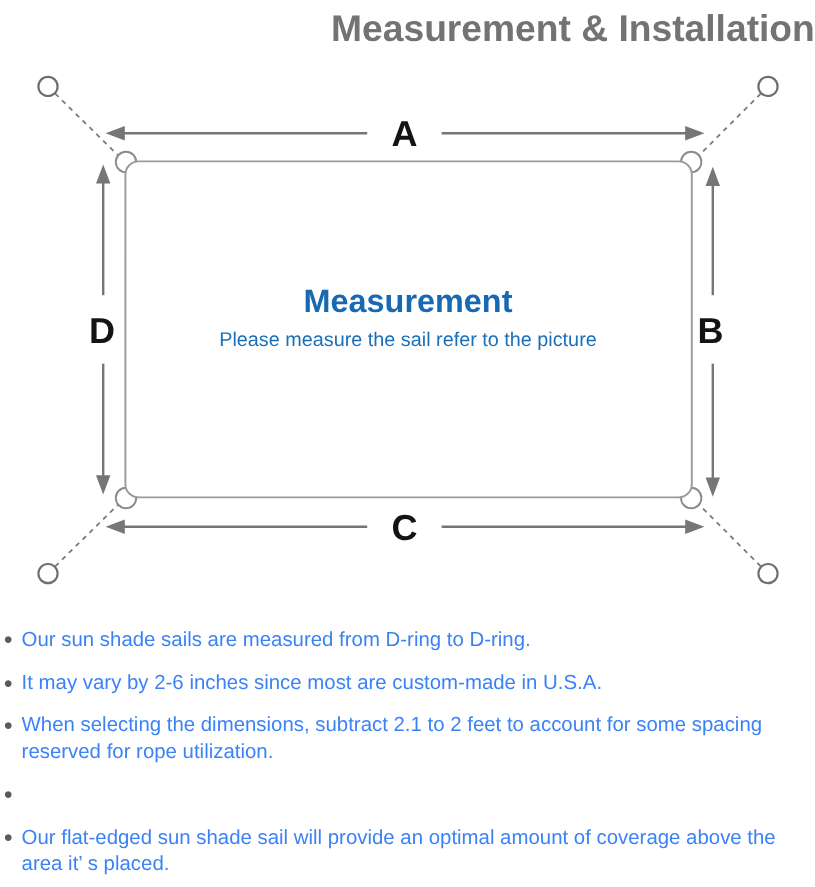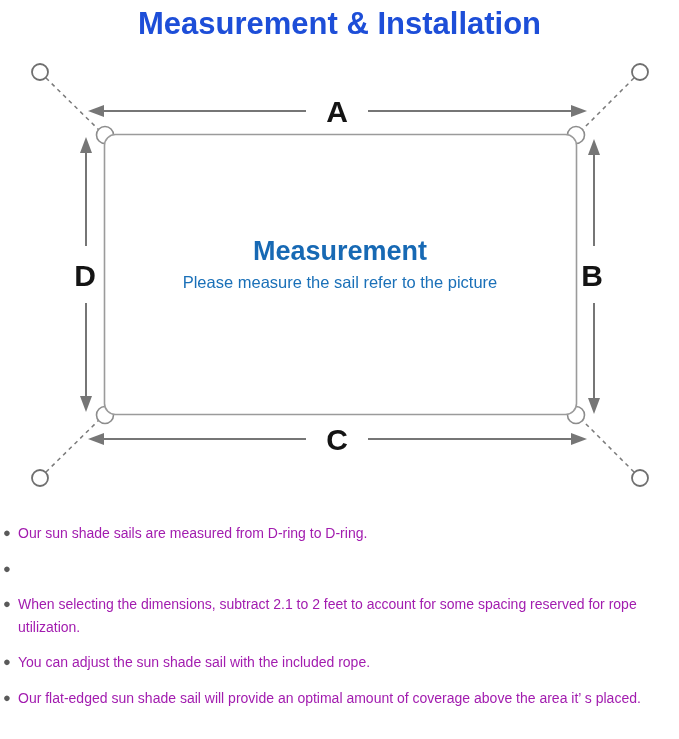--- a/index.html
+++ b/index.html
@@ -6,24 +6,24 @@
   html, body { background: #ffffff; }
   body {
     width: 679px;
     height: 739px;
     font-family: "Liberation Sans", sans-serif;
     overflow: hidden;
     position: relative;
   }
   .page-title {
     margin-top: 4px;
-    text-align: center;
+    text-align: right;
     font-size: 31px;
     font-weight: bold;
-    color: #1d4ed8;
+    color: #737373;
     letter-spacing: 0px;
     line-height: 40px;
   }
   .diagram-wrap {
     width: 679px;
     height: 468px;
     display: block;
   }
   .notes {
     padding: 10px 8px 0 3px;
@@ -34,23 +34,23 @@
     margin-bottom: 13px;
     color: #636363;
   }
   .note .dot {
     flex: 0 0 15px;
     font-size: 13px;
     line-height: 22.5px;
     color: #5a5a5a;
   }
   .note .note-text {
-    font-size: 14px;
+    font-size: 17px;
     line-height: 22.5px;
-    color: #a21caf;
+    color: #3b82f6;
   }
   svg text.dim-label {
     font-family: "Liberation Sans", sans-serif;
     font-size: 30px;
     font-weight: bold;
     fill: #141414;
   }
   svg text.center-heading {
     font-family: "Liberation Sans", sans-serif;
     font-size: 27px;
@@ -131,28 +131,28 @@
     <text class="center-sub" x="340" y="294" text-anchor="middle">Please measure the sail refer to the picture</text>
   </svg>
 
   <div class="notes">
     <div class="note">
       <span class="dot">●</span>
       <span class="note-text">Our sun shade sails are measured from D-ring to D-ring.</span>
     </div>
     <div class="note">
       <span class="dot">●</span>
+      <span class="note-text">It may vary by 2-6 inches since most are custom-made in U.S.A.</span>
     </div>
     <div class="note">
       <span class="dot">●</span>
       <span class="note-text">When selecting the dimensions, subtract 2.1 to 2 feet to account for some spacing reserved for rope utilization.</span>
     </div>
     <div class="note">
       <span class="dot">●</span>
-      <span class="note-text">You can adjust the sun shade sail with the included rope.</span>
     </div>
     <div class="note">
       <span class="dot">●</span>
       <span class="note-text">Our flat-edged sun shade sail will provide an optimal amount of coverage above the area it’ s placed.</span>
     </div>
   </div>
 
 </div>
 
 </body></html>

